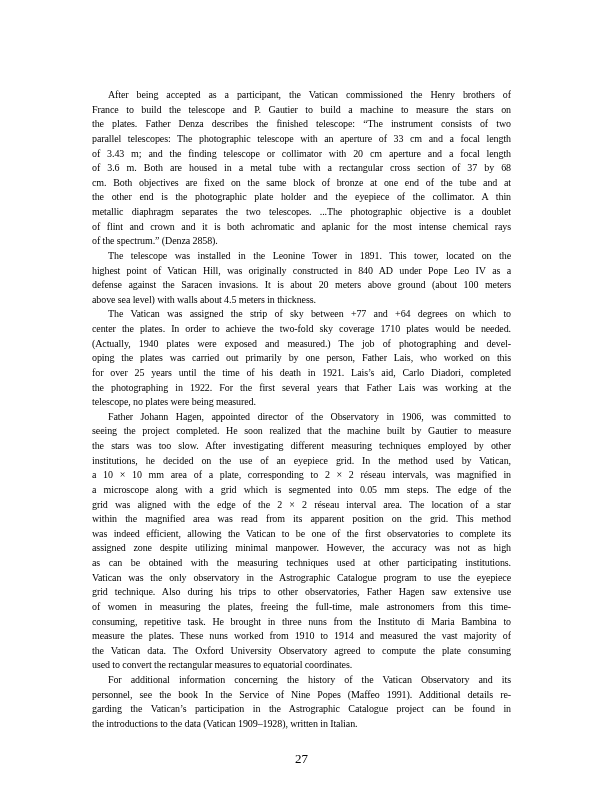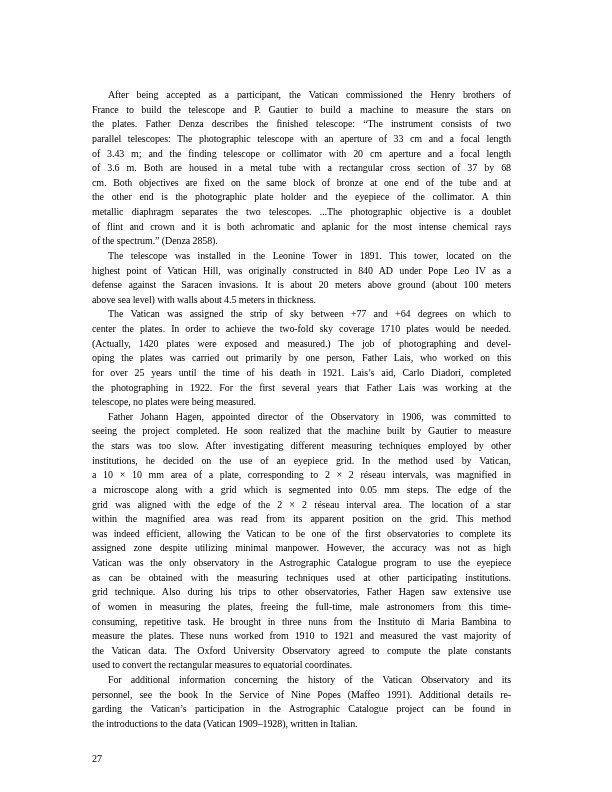--- a/index.html
+++ b/index.html
@@ -51,21 +51,22 @@
   .line.indent {
     text-indent: 16px;
   }
   .underline {
   }
   .page-number {
     position: absolute;
     left: 92px;
     top: 728px;
     width: 419px;
-    font-size: 10px;
+    text-align: center;
+    font-size: 13px;
     line-height: 14px;
   }
 </style>
 </head>
 <body>
 
 <div class="page">
   <div class="text-block">
       <div class="paragraph">
         <div class="line indent">After being accepted as a participant, the Vatican commissioned the Henry brothers of</div>
@@ -82,44 +83,44 @@
       </div>
       <div class="paragraph">
         <div class="line indent">The telescope was installed in the Leonine Tower in 1891. This tower, located on the</div>
         <div class="line">highest point of Vatican Hill, was originally constructed in 840 AD under Pope Leo IV as a</div>
         <div class="line">defense against the Saracen invasions. It is about 20 meters above ground (about 100 meters</div>
         <div class="line last">above sea level) with walls about 4.5 meters in thickness.</div>
       </div>
       <div class="paragraph">
         <div class="line indent">The Vatican was assigned the strip of sky between +77 and +64 degrees on which to</div>
         <div class="line">center the plates. In order to achieve the two-fold sky coverage 1710 plates would be needed.</div>
-        <div class="line">(Actually, 1420 plates were exposed and measured.) The job of photographing and devel-</div>
+        <div class="line">(Actually, 1940 plates were exposed and measured.) The job of photographing and devel-</div>
         <div class="line">oping the plates was carried out primarily by one person, Father Lais, who worked on this</div>
         <div class="line">for over 25 years until the time of his death in 1921. Lais’s aid, Carlo Diadori, completed</div>
         <div class="line">the photographing in 1922. For the first several years that Father Lais was working at the</div>
         <div class="line last">telescope, no plates were being measured.</div>
       </div>
       <div class="paragraph">
         <div class="line indent">Father Johann Hagen, appointed director of the Observatory in 1906, was committed to</div>
         <div class="line">seeing the project completed. He soon realized that the machine built by Gautier to measure</div>
         <div class="line">the stars was too slow. After investigating different measuring techniques employed by other</div>
         <div class="line">institutions, he decided on the use of an eyepiece grid. In the method used by Vatican,</div>
         <div class="line">a 10 × 10 mm area of a plate, corresponding to 2 × 2 réseau intervals, was magnified in</div>
         <div class="line">a microscope along with a grid which is segmented into 0.05 mm steps. The edge of the</div>
         <div class="line">grid was aligned with the edge of the 2 × 2 réseau interval area. The location of a star</div>
         <div class="line">within the magnified area was read from its apparent position on the grid. This method</div>
         <div class="line">was indeed efficient, allowing the Vatican to be one of the first observatories to complete its</div>
         <div class="line">assigned zone despite utilizing minimal manpower. However, the accuracy was not as high</div>
+        <div class="line">as can be obtained with the measuring techniques used at other participating institutions.</div>
         <div class="line">Vatican was the only observatory in the Astrographic Catalogue program to use the eyepiece</div>
-        <div class="line">as can be obtained with the measuring techniques used at other participating institutions.</div>
         <div class="line">grid technique. Also during his trips to other observatories, Father Hagen saw extensive use</div>
         <div class="line">of women in measuring the plates, freeing the full-time, male astronomers from this time-</div>
         <div class="line">consuming, repetitive task. He brought in three nuns from the Instituto di Maria Bambina to</div>
-        <div class="line">measure the plates. These nuns worked from 1910 to 1921 and measured the vast majority of</div>
-        <div class="line">the Vatican data. The Oxford University Observatory agreed to compute the plate constants</div>
+        <div class="line">measure the plates. These nuns worked from 1910 to 1914 and measured the vast majority of</div>
+        <div class="line">the Vatican data. The Oxford University Observatory agreed to compute the plate consuming</div>
         <div class="line last">used to convert the rectangular measures to equatorial coordinates.</div>
       </div>
       <div class="paragraph">
         <div class="line indent">For additional information concerning the history of the Vatican Observatory and its</div>
         <div class="line">personnel, see the book <span class="underline">In the Service of Nine Popes</span> (Maffeo 1991). Additional details re-</div>
         <div class="line">garding the Vatican’s participation in the Astrographic Catalogue project can be found in</div>
         <div class="line last">the introductions to the data (Vatican 1909–1928), written in Italian.</div>
       </div>
     </div>
   <div class="page-number">27</div>

